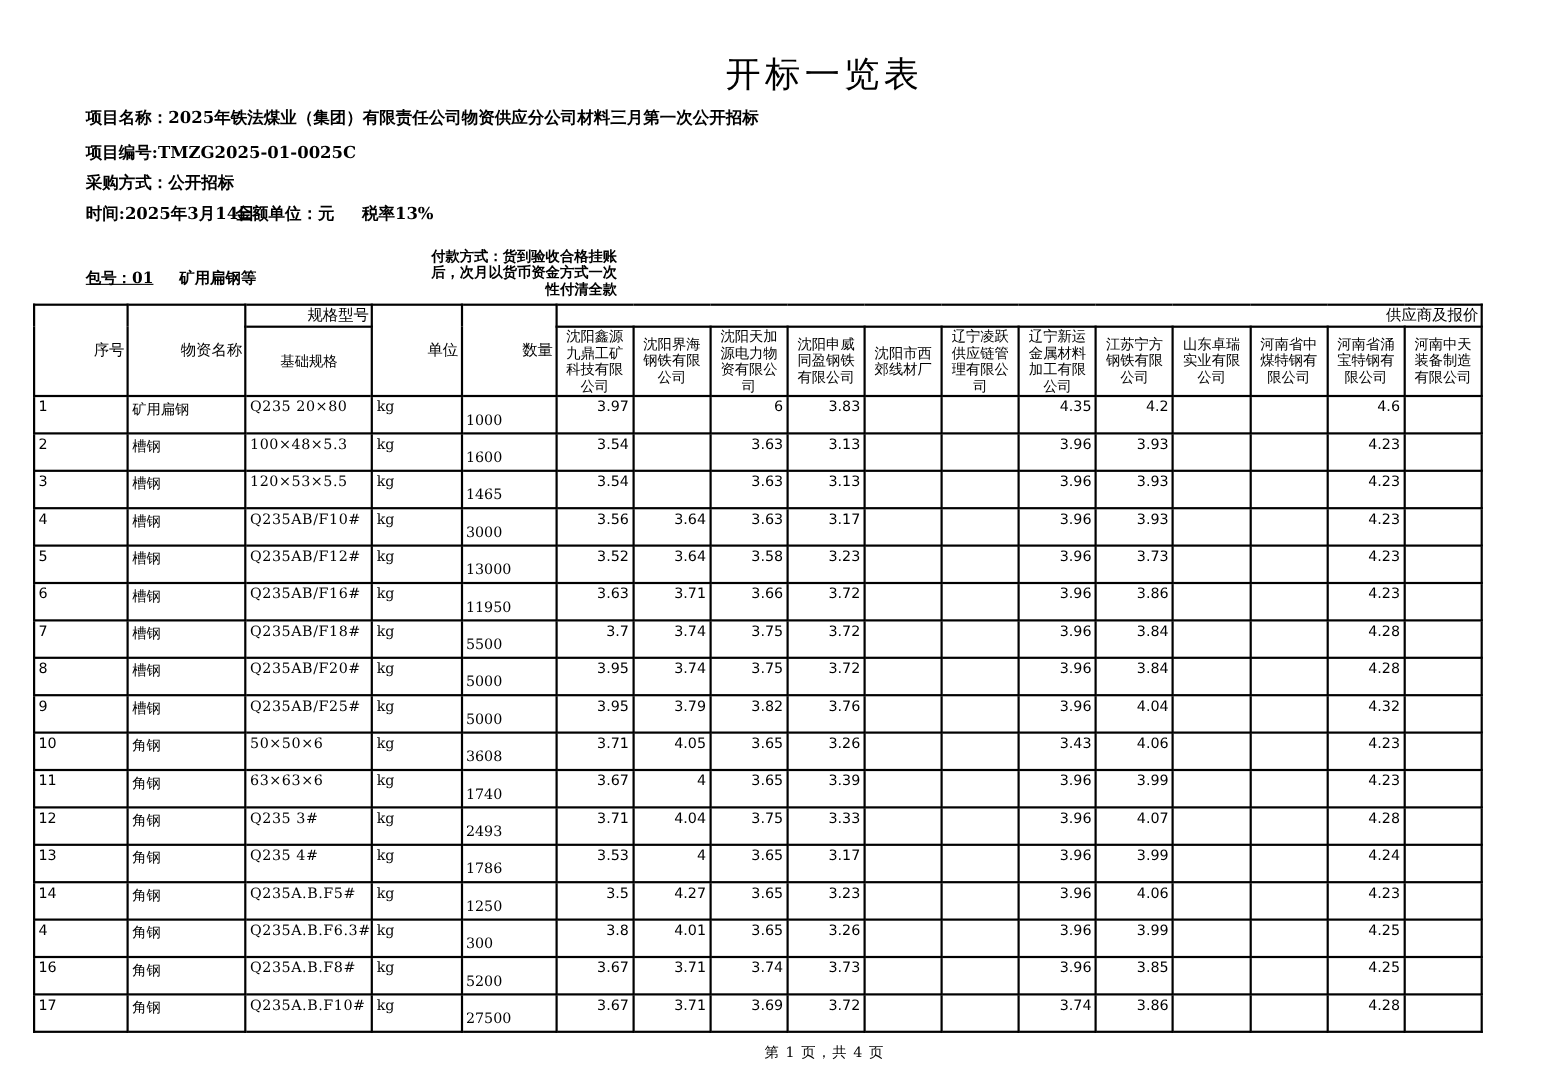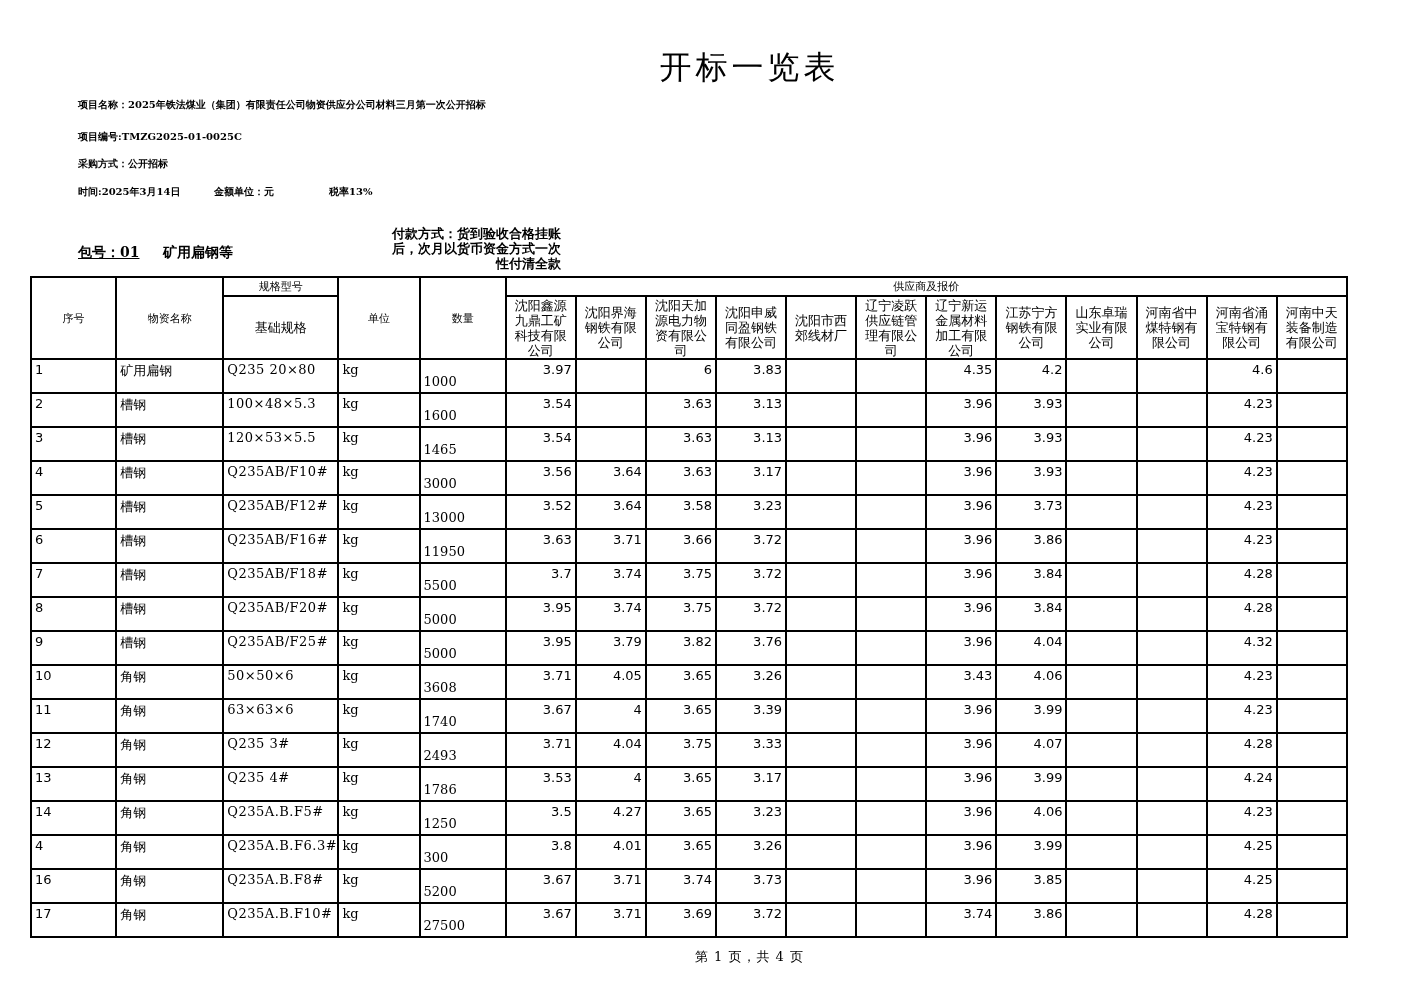--- a/index.html
+++ b/index.html
@@ -12,21 +12,21 @@
     overflow:hidden;
   }
   .abs { position:absolute;margin-left:48px; }
   .title {
     top:46px; left:0; width:1403px;
     text-align:center;
     font-size:32px; letter-spacing:4px;
     font-weight:400;
     white-space:nowrap;
   }
-  .info { font-size:10px; font-weight:bold; white-space:nowrap; }
+  .info { font-size:15px; font-weight:bold; white-space:nowrap; }
   #project-name   { left:30px; top:98px;  }
   #project-code   { left:30px; top:130px; }
   #purchase-method{ left:30px; top:157px; }
   #time-label     { left:30px;  top:185px; }
   #amount-unit    { left:166px; top:185px; }
   #tax-rate       { left:281px; top:185px; }
   .pkg { font-size:14px; font-weight:bold; white-space:nowrap; }
   #package-no   { left:30px;  top:244px;text-decoration:underline; }
   #package-name { left:115px; top:244px; }
   #payment-block {
@@ -44,21 +44,21 @@
     border:2px solid #000;
     overflow:hidden;
     font-size:13px;
   }
   table.bid th {
     font-weight:normal;
     text-align:center;
     vertical-align:middle;
     padding:0 2px;
   }
-  tr.hrowA th { height:17px; font-size:11px; }
+  tr.hrowA th { height:17px; font-size:14px;text-align:right; }
   tr.hrowB th { height:61px; }
   th.hseq { text-align:left; padding-left:3px; }
   th.sup  { font-size:12px; line-height:15px; padding:0 3px; }
   tbody tr { height:34px; }
   tbody td { vertical-align:top; padding:2px 3px; }
   td.seq   { font-family:"DejaVu Sans","Liberation Sans",sans-serif; font-size:12px; text-align:left; }
   td.mat   { text-align:left; }
   td.spec  { text-align:left; letter-spacing:0.5px; }
   td.unit  { text-align:left; }
   td.qty   { vertical-align:bottom; padding-bottom:3px; text-align:left; }

